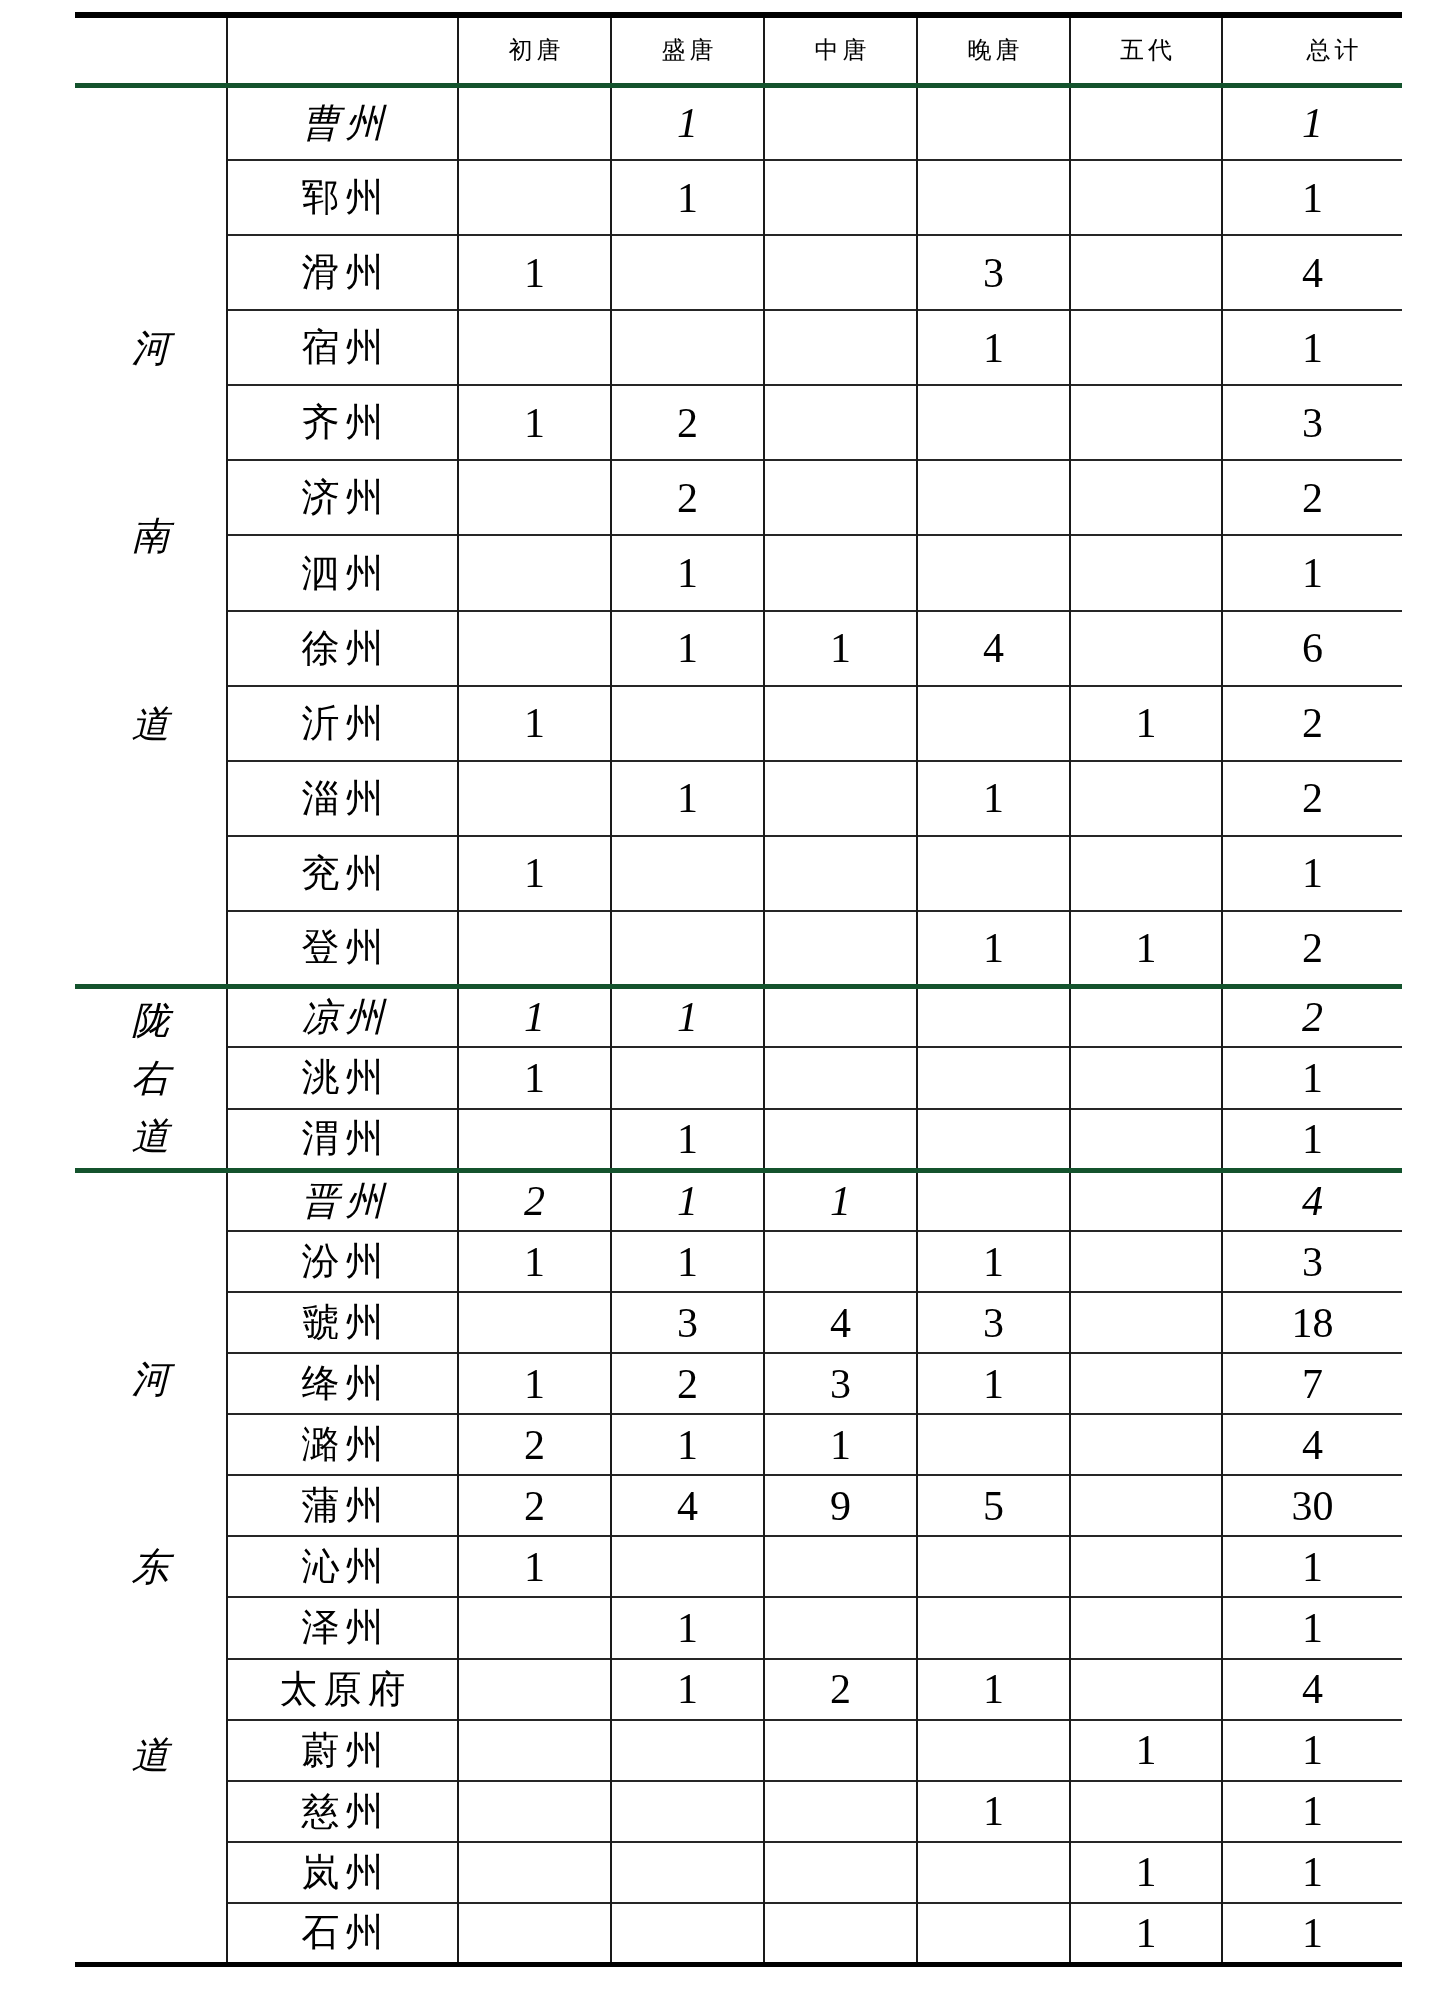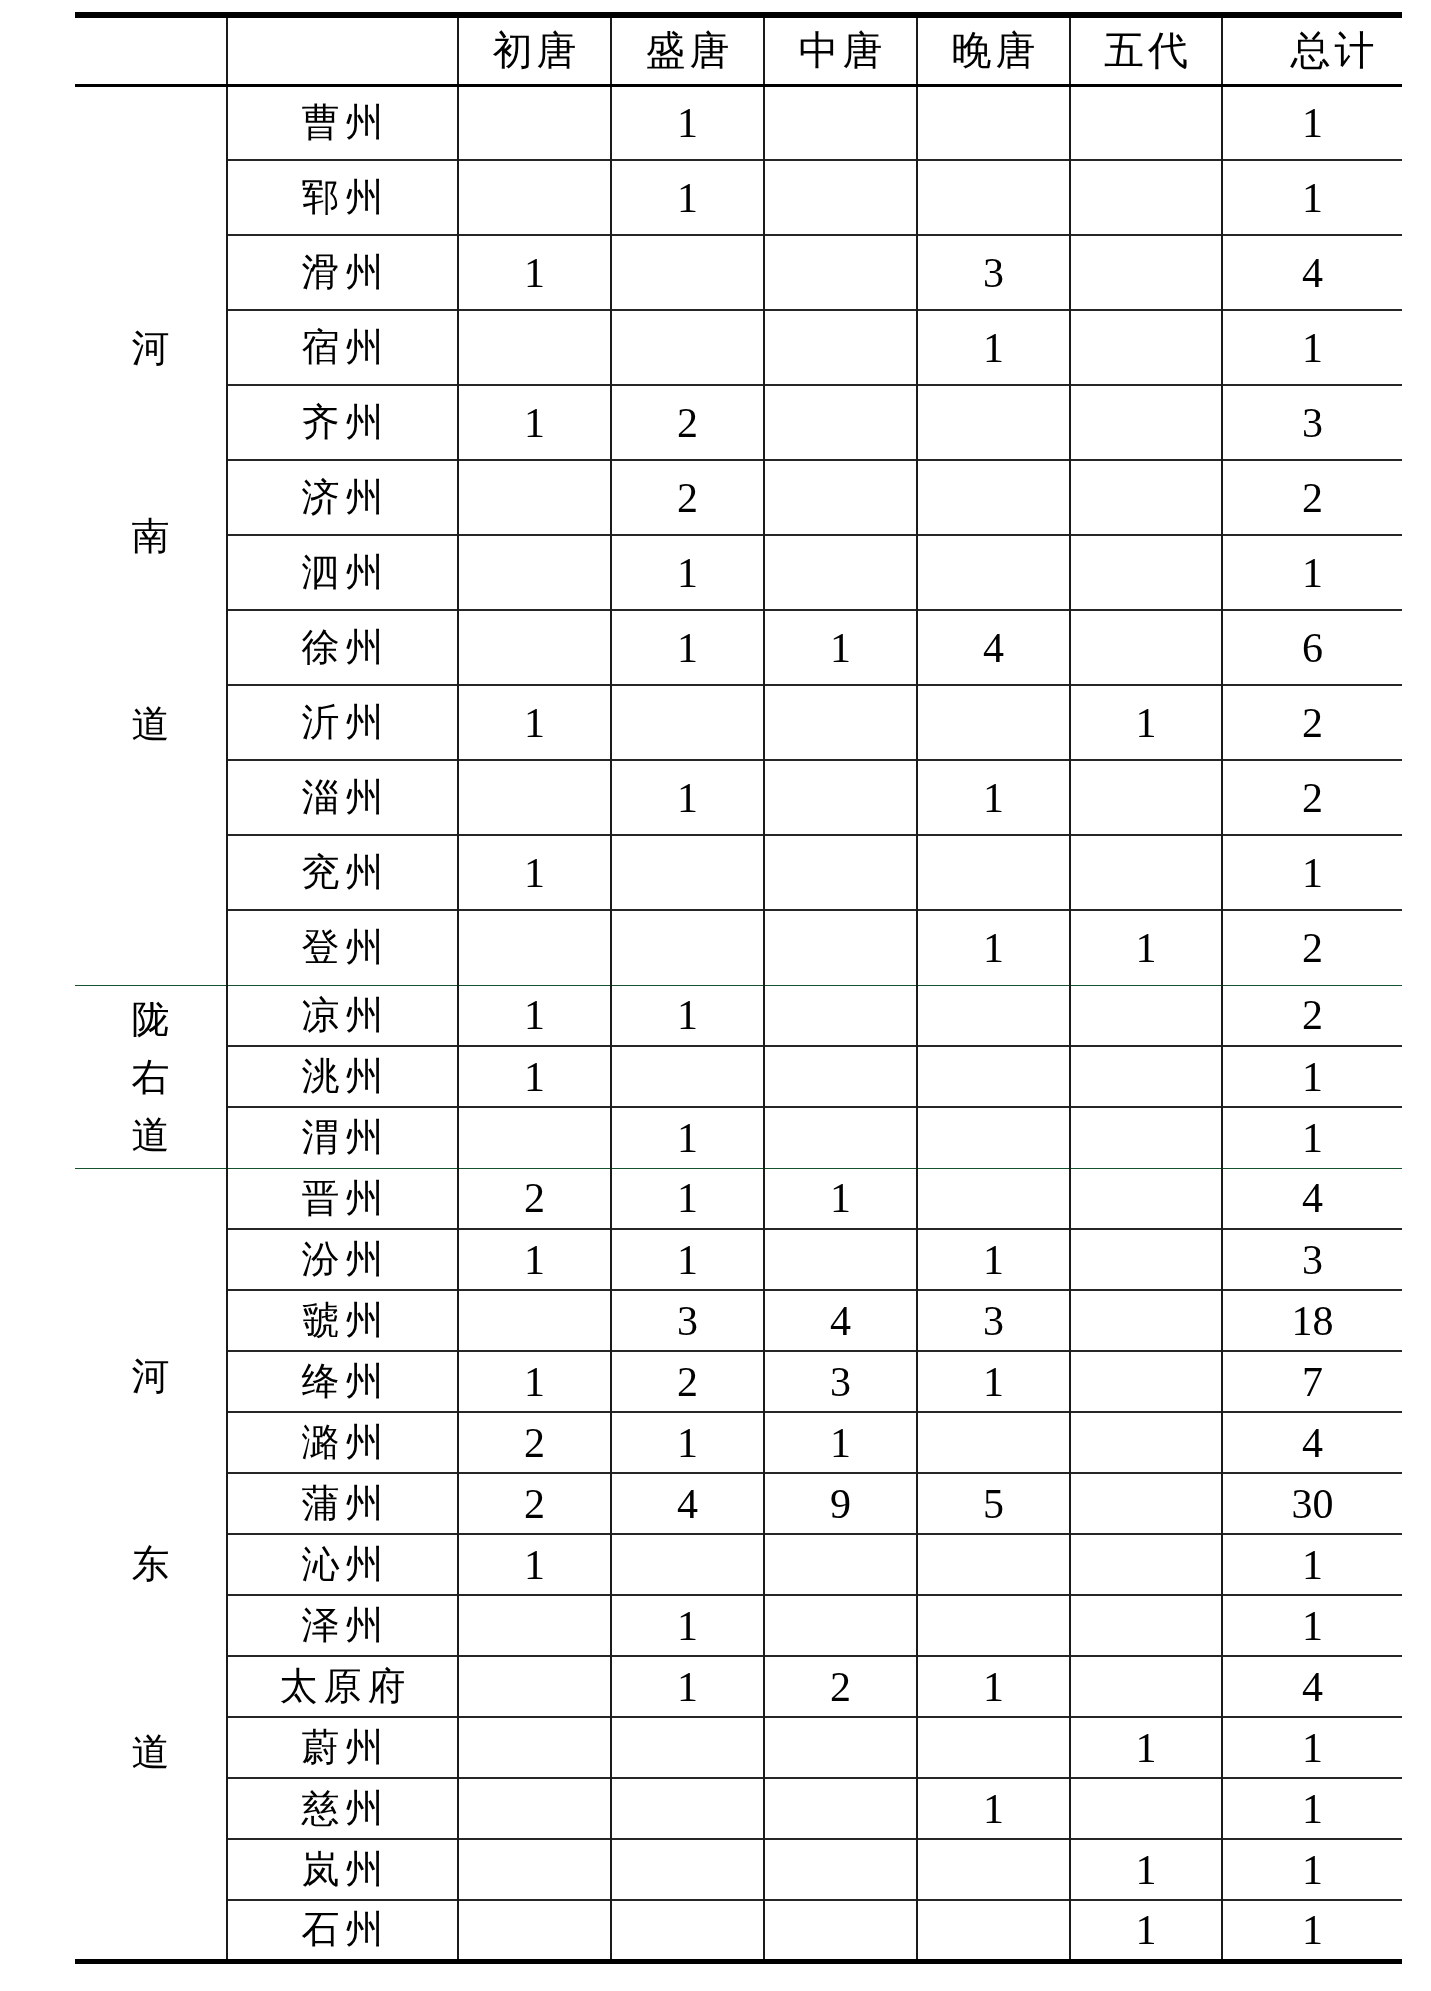--- a/index.html
+++ b/index.html
@@ -35,32 +35,32 @@
     text-align: center;
     vertical-align: middle;
     background: #ffffff;
     overflow: hidden;
   }
   
   tr.h-row { height: 70px; }
   .tbl thead th {
     border-top: none;
     border-bottom: 3px solid #000000;
-    font-size: 40px;
+    font-size: 24px;
     font-weight: normal;
     letter-spacing: 4px;
     padding-left: 4px;
   }
   
   .tbl thead th:first-child { border-left: none; }
   .tbl thead th:last-child  { border-right: none; padding-left: 44px; }
   .tbl td.group             { border-left: none; }
   .tbl td:last-child        { border-right: none; }
   
-  .tbl td.sec-first { border-top: 1px solid #14532d; }
+  .tbl td.sec-first { border-top: 5px solid #14532d; font-style: italic; }
   
   tr.r-s1  { height: 75px; }
   tr.r-s23 { height: 61px; }
   
   td.name {
     font-size: 38px;
     letter-spacing: 6px;
     padding-left: 6px;
   }
   

